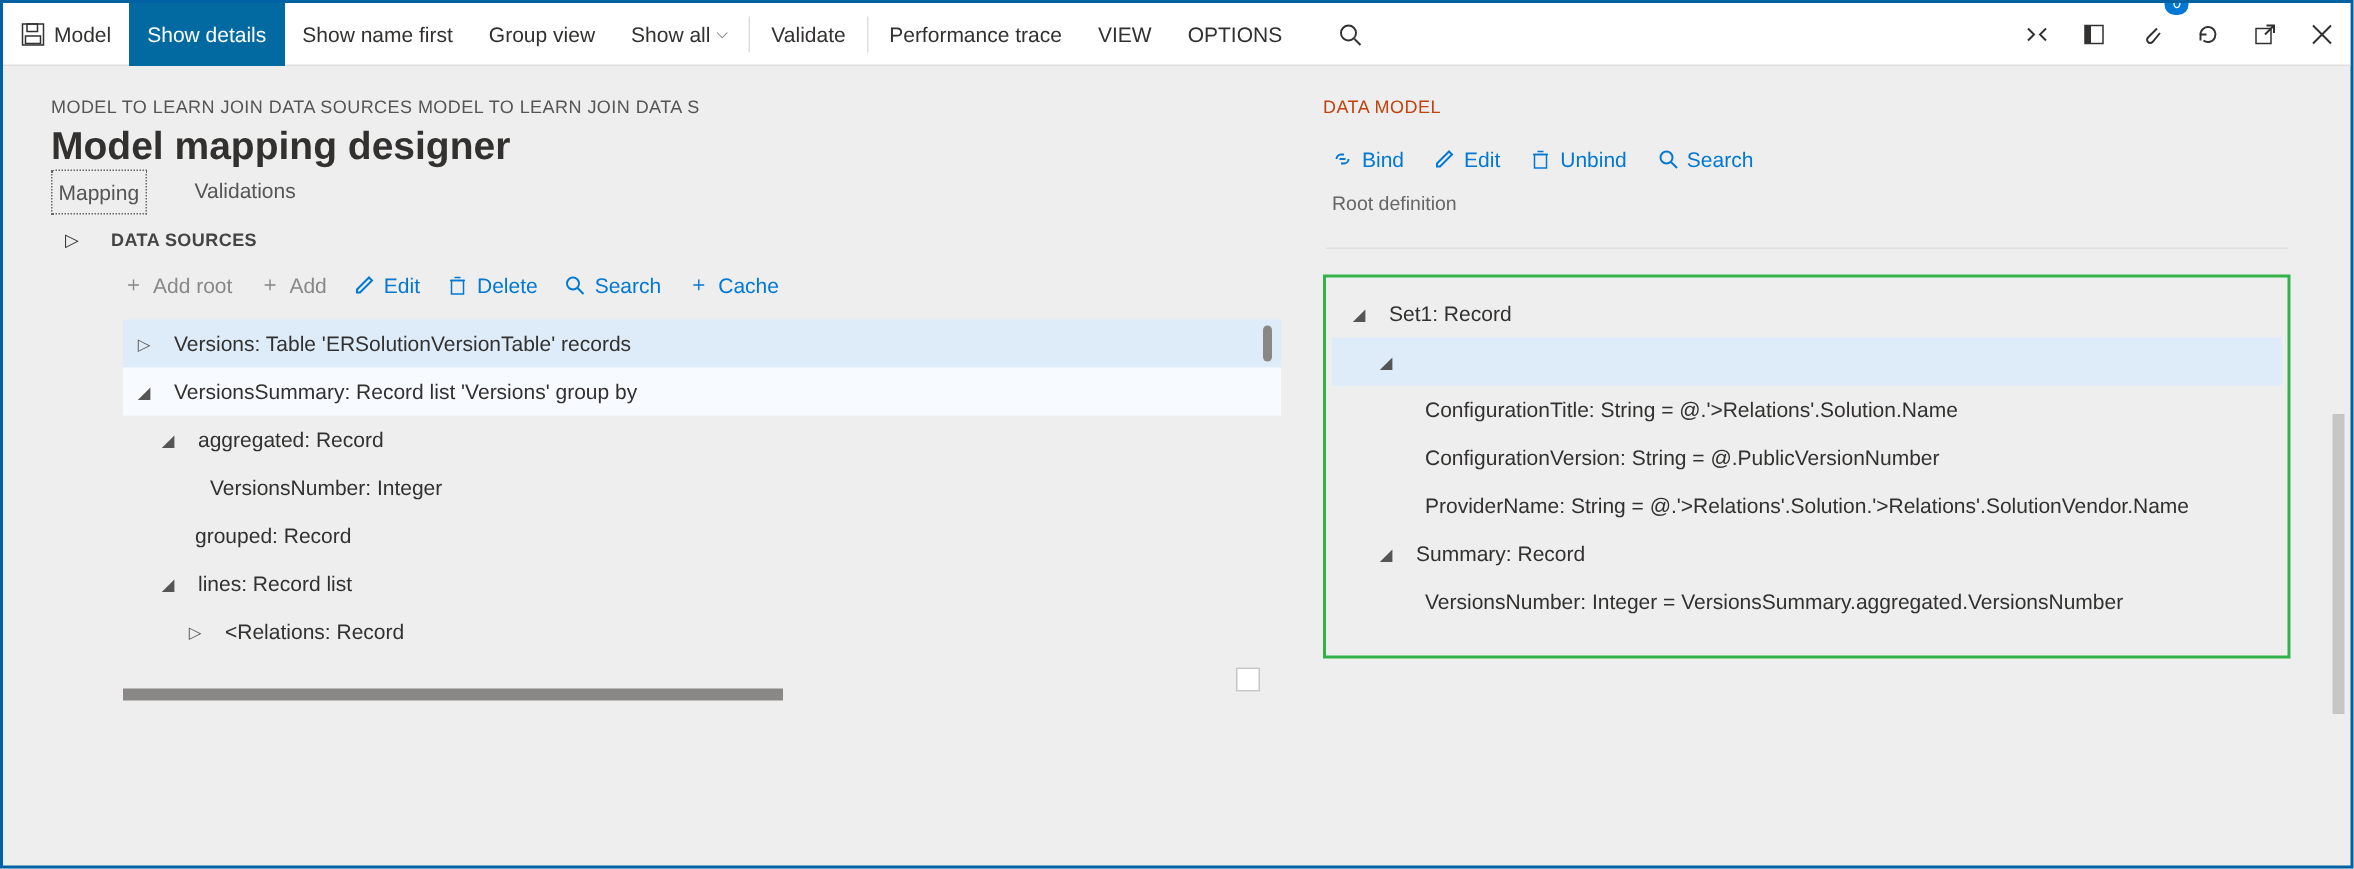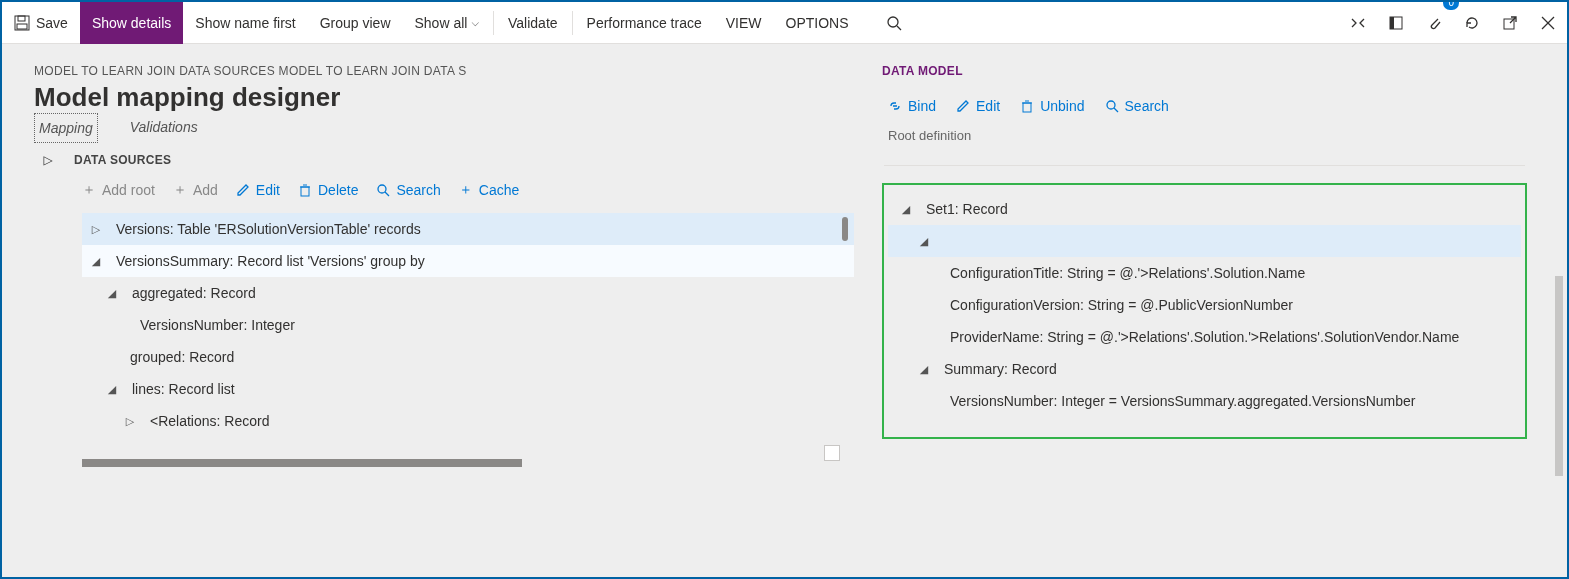--- a/index.html
+++ b/index.html
@@ -1,46 +1,46 @@
 <!DOCTYPE html>
 <html><head>
 <meta charset="utf-8">
 <style>
   * { box-sizing: border-box; margin: 0; padding: 0; font-family: "Segoe UI", Tahoma, sans-serif; }
   body { width: 1569px; height: 579px; background: #eeeeee; border: 2px solid #0062a3; overflow: hidden; font-size: 14px; color: #323130; }
   .toolbar { background: #fff; height: 42px; display: flex; align-items: center; border-bottom: 1px solid #e1dfdd; padding: 0 0; }
   .toolbar .tbtn { display: flex; align-items: center; height: 42px; padding: 0 12px; cursor: pointer; color: #323130; }
-  .toolbar .tbtn.selected { background: #701a75; color: #fff; }
+  .toolbar .tbtn.selected { background: #0369a1; color: #fff; }
   .toolbar .tbtn svg { margin-right: 6px; }
   .toolbar .sep { width: 1px; height: 24px; background: #e1dfdd; margin: 0 2px; }
   .toolbar .spacer { flex: 1; }
   .toolbar .iconbtn { width: 38px; height: 42px; display: flex; align-items: center; justify-content: center; cursor: pointer; }
   .chev-down { font-size: 10px; margin-left: 4px; color: #666; }
   .content { padding: 20px 40px 0 32px; display: flex; }
   .left { flex: 0 0 820px; }
   .right { flex: 1; padding-left: 28px; }
   .breadcrumbs { font-size: 12px; color: #555; letter-spacing: 0.3px; margin-bottom: 4px; }
   .page-title { font-size: 26px; font-weight: 600; }
-  .tabs { display: flex; gap: 28px; border-bottom: none; margin-bottom: 10px; font-style: italic; }
+  .tabs { display: flex; gap: 28px; border-bottom: none; margin-bottom: 10px; }
   .tab { padding: 6px 4px; color: #555; cursor: pointer; }
   .tab.selected { border: 1px dotted #666; outline-offset: -1px; background: #fff0; }
   .section-head-row { display: flex; align-items: center; margin-left: 6px; }
   .expand-arrow { width: 16px; text-align: center; color: #333; cursor: pointer; font-size: 12px; }
   .section-title { font-size: 12px; font-weight: 600; color: #444; letter-spacing: 0.3px; margin-left: 18px; text-align: right; }
   .actionbar { display: flex; gap: 18px; margin: 14px 0 14px 48px; align-items: center; }
   .actionbtn { display: flex; align-items: center; gap: 6px; color: #0078d4; cursor: pointer; }
   .actionbtn.muted { color: #888; }
   .ds-tree { margin-left: 48px; }
   .tree-row { display: flex; align-items: center; height: 32px; padding-left: 4px; }
   .tree-row .arrow { width: 20px; text-align: center; color: #555; font-size: 11px; cursor: pointer;}
   .tree-row.selected { background: #deecf9; }
   .tree-row.light { background: #f7fbff; }
   .scroll-thumb { width: 6px; height: 24px; background: #8a8886; border-radius: 3px; margin-left: auto; margin-right: 6px; }
   .hscroll { height: 8px; background: #8a8886; width: 440px; margin-left: 48px; margin-top: 22px; }
-  .right .section-title2 { font-size: 12px; font-weight: 700; color: #701a75; letter-spacing: 0.3px; margin-bottom: 20px; margin-top: 0px;}
+  .right .section-title2 { font-size: 12px; font-weight: 400; color: #c2410c; letter-spacing: 0.3px; margin-bottom: 20px; margin-top: 0px;}
   .right .actionbar2 { display: flex; gap: 20px; margin-bottom: 14px; margin-left: 6px; }
   .root-def { color: #666; font-size: 13px; margin-left: 6px; margin-bottom: 22px; }
   .dm-panel { border: 2px solid #33b24a; padding: 8px 4px 20px 4px; margin-left: 0; }
   .dm-row { display: flex; align-items: center; height: 32px; }
   .dm-row .arrow { width: 20px; text-align: center; color: #555; font-size: 11px; }
   .dm-row.selected { background: #deecf9; }
   .dm-labelbox { border: 1px dashed #222; padding: 1px 4px; display: inline-block; }
   .v-scroll { position: absolute; right: 6px; top: 276px; width: 8px; height: 200px; background: #c7c6c5; }
   .badge { position: relative; }
   .badge .count { position: absolute; top: -6px; right: -6px; background: #0078d4; color: #fff; border-radius: 8px; font-size: 10px; padding: 0 5px; line-height: 14px; }
@@ -50,21 +50,21 @@
 </head>
 <body>
 
 <div class="toolbar">
   <div class="tbtn">
     <svg width="16" height="16" viewBox="0 0 16 16">
         <rect x="1" y="1" width="14" height="14" fill="none" stroke="#323130"></rect>
         <rect x="4" y="1" width="7" height="5" fill="none" stroke="#323130"></rect>
         <rect x="3" y="9" width="10" height="5" fill="none" stroke="#323130"></rect>
       </svg>
-    <span>Save</span>
+    <span>Model</span>
   </div>
   <div class="tbtn selected">
     <span>Show details</span>
   </div>
   <div class="tbtn">
     <span>Show name first</span>
   </div>
   <div class="tbtn">
     <span>Group view</span>
   </div>

